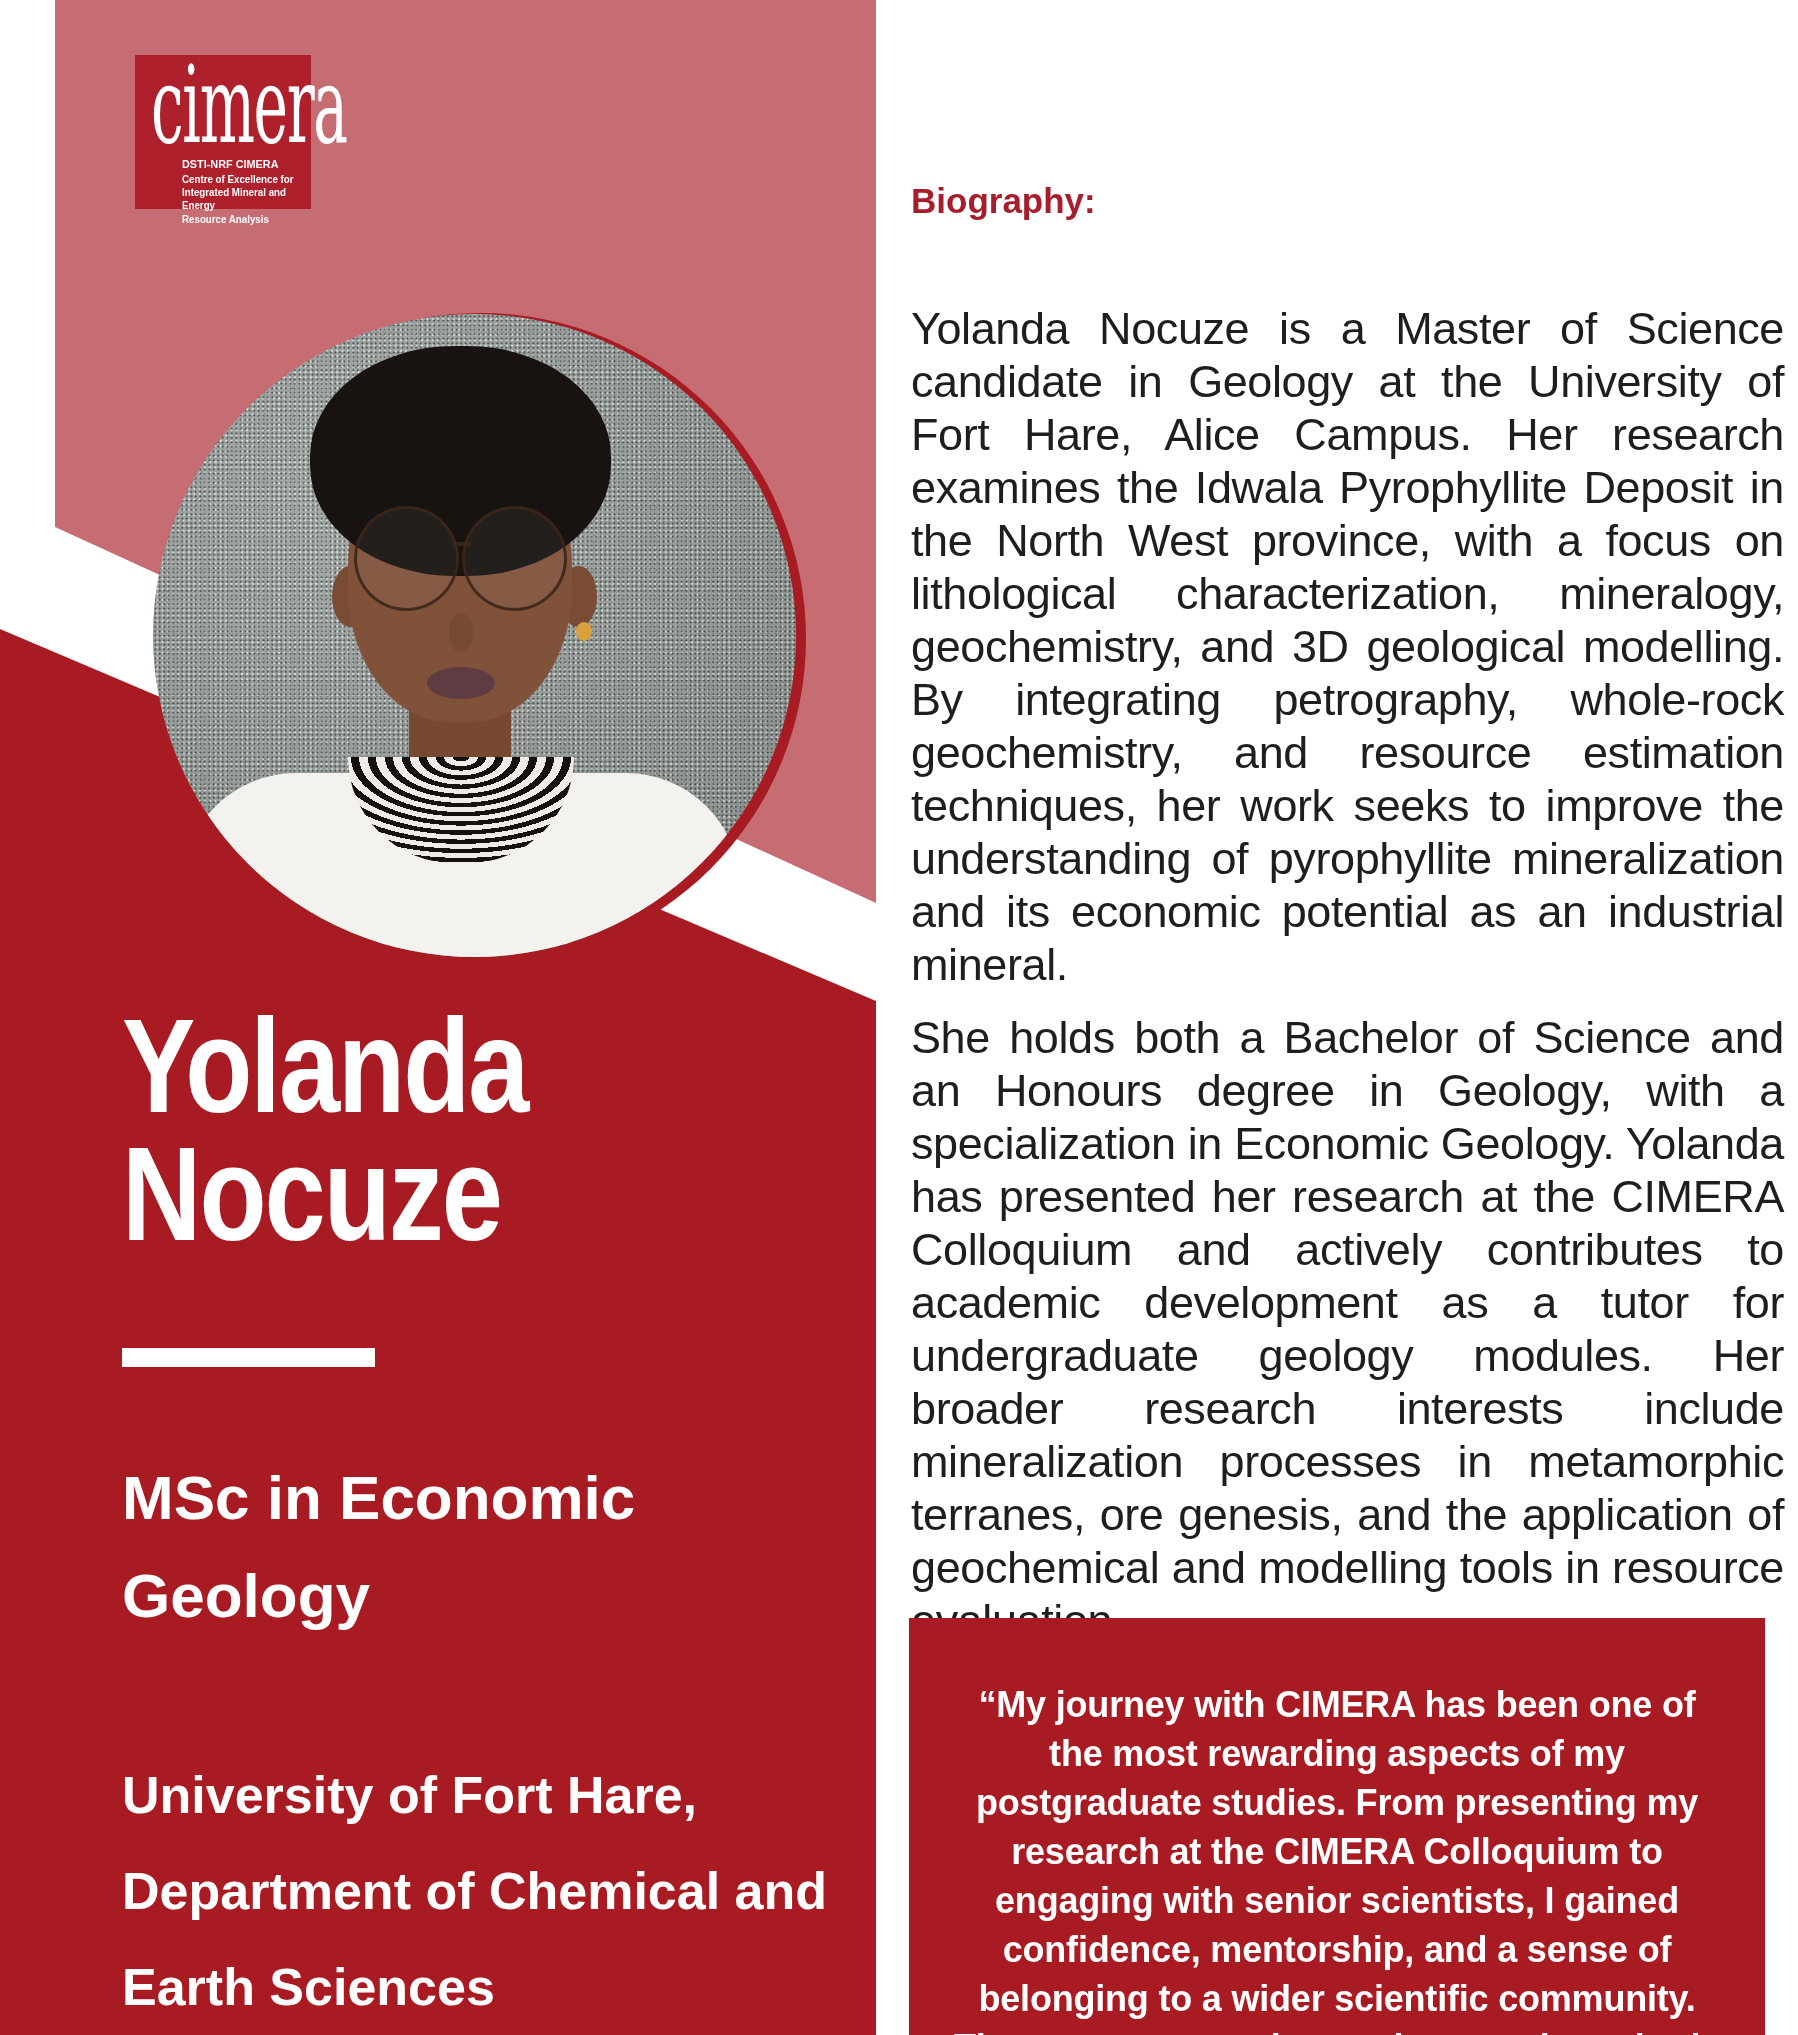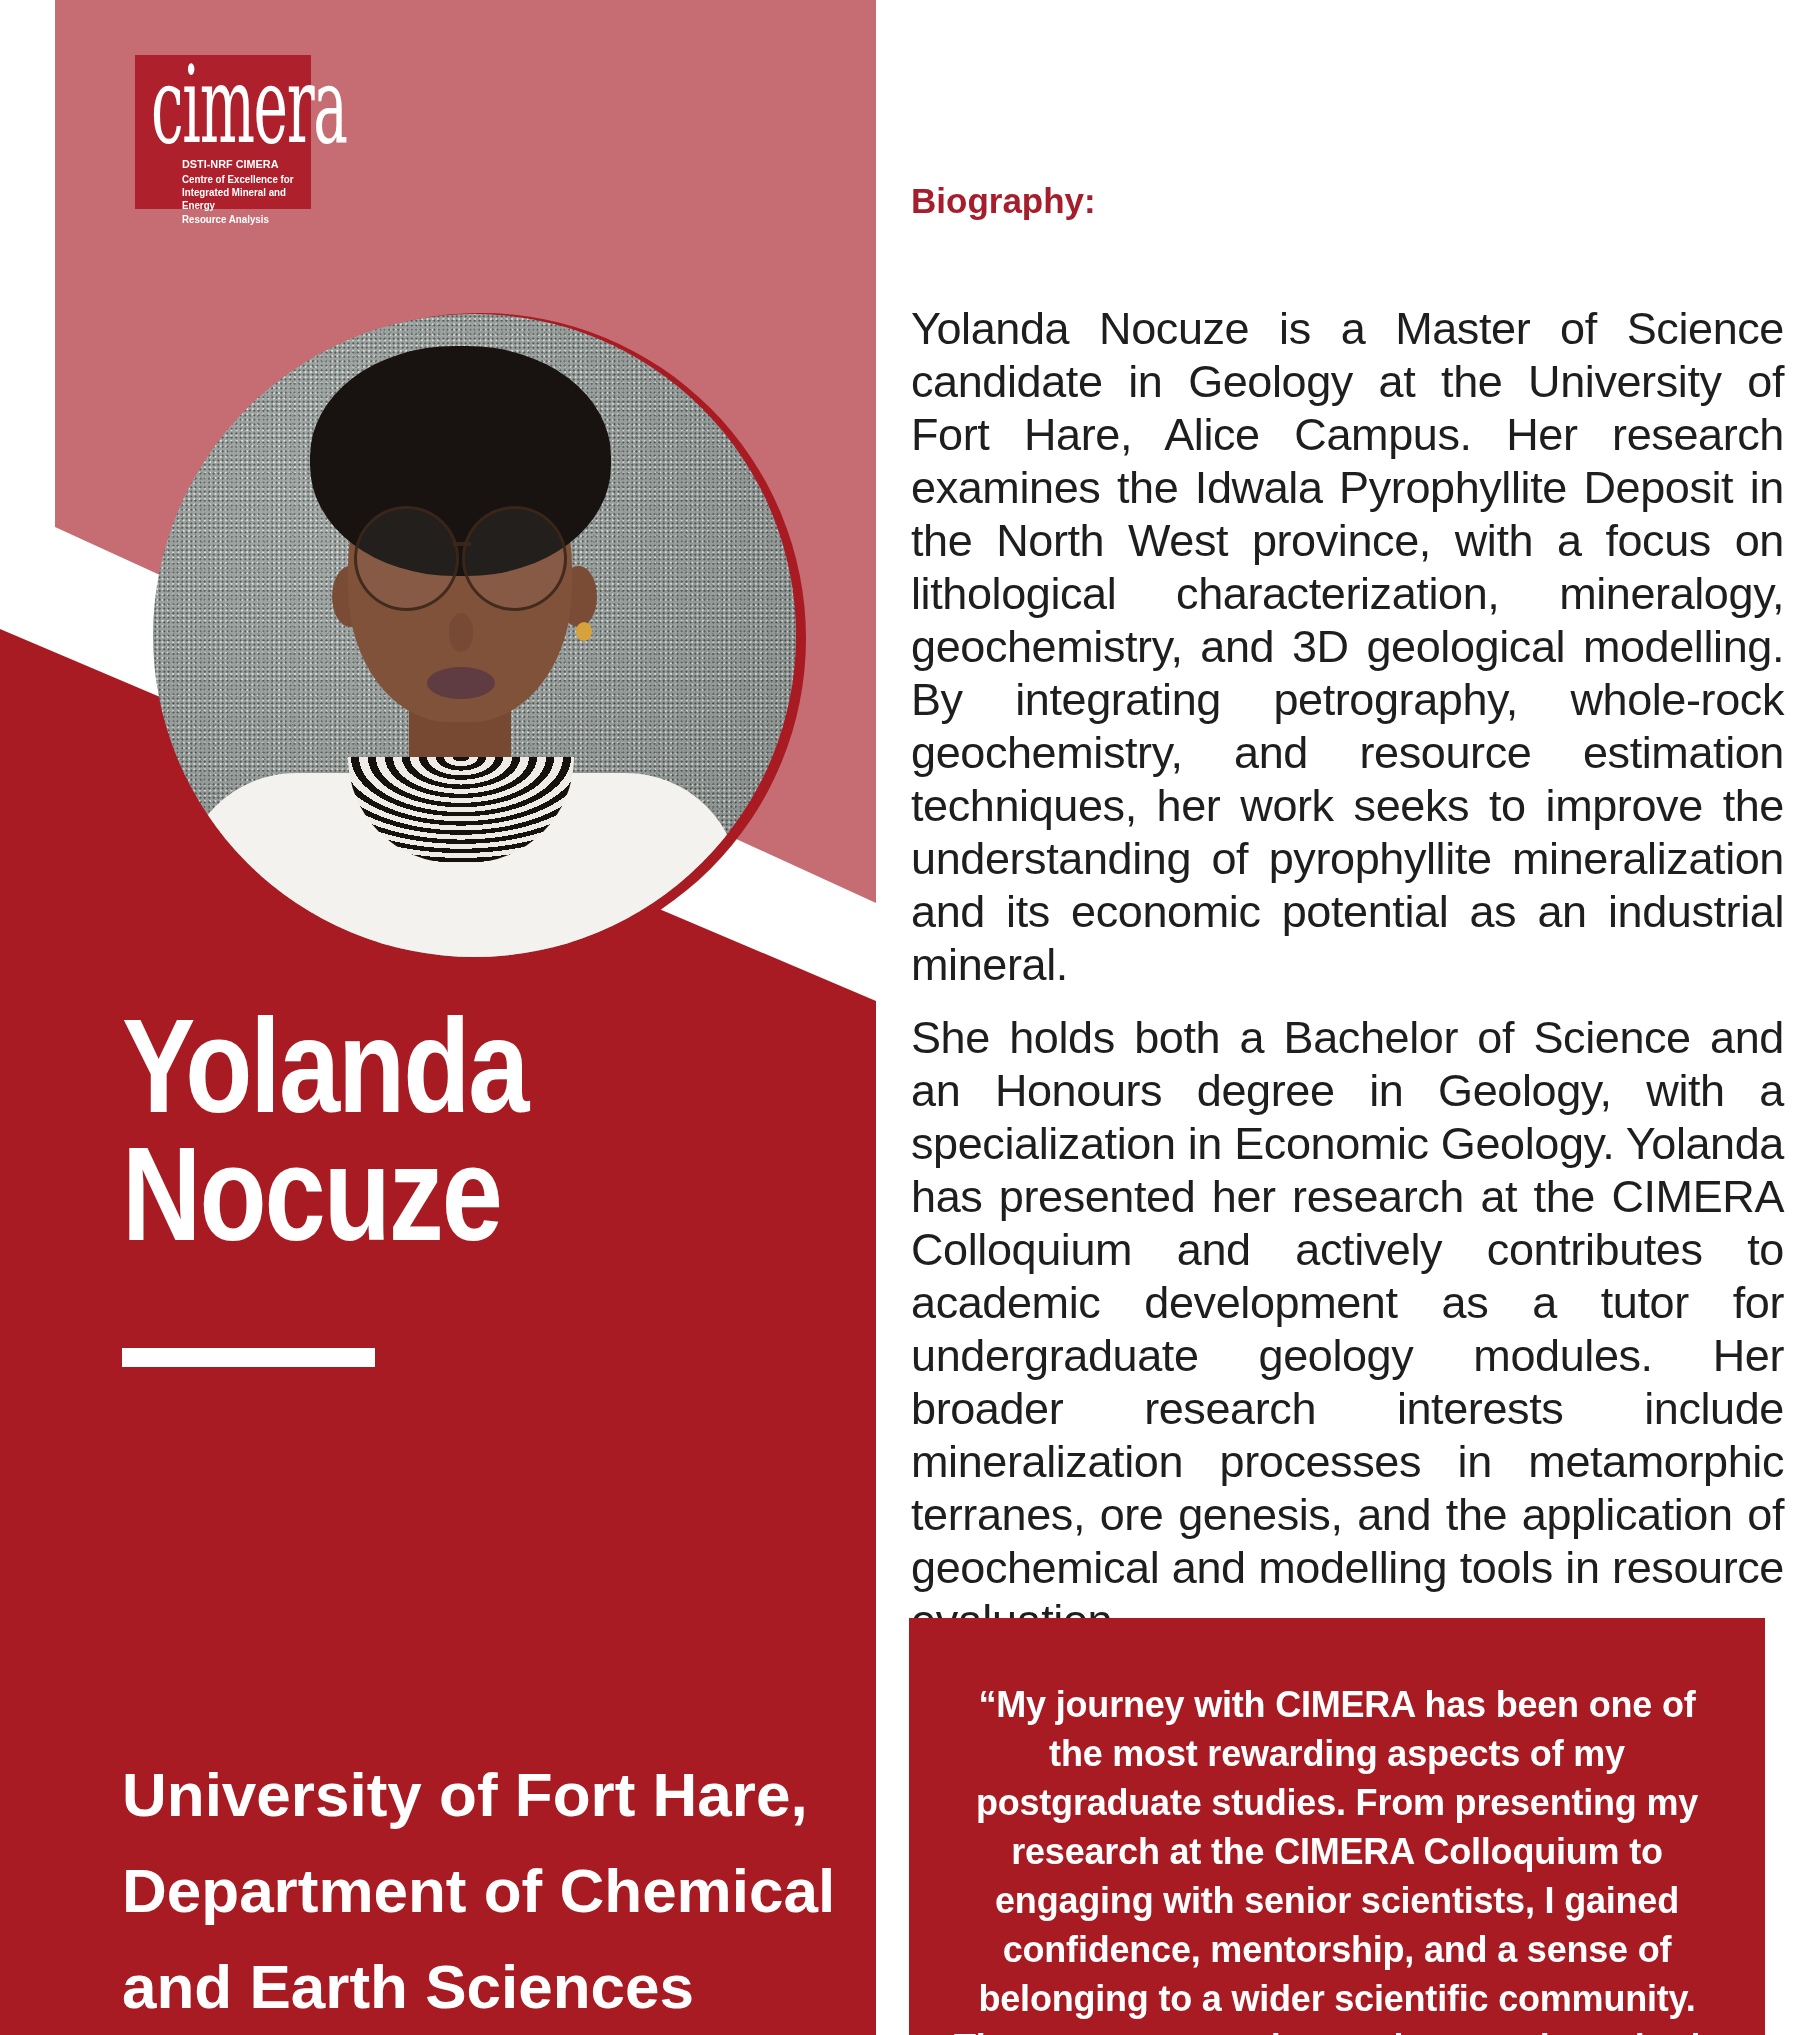--- a/index.html
+++ b/index.html
@@ -60,21 +60,21 @@
   .logo .sub div:first-child{font-size:11.8px;margin-bottom:1.2px;}
 
   
   .name{position:absolute;left:122px;top:1002px;width:773px;color:#ffffff;font-weight:bold;
         font-size:134px;line-height:128px;letter-spacing:-2.4px;
         transform:scaleX(0.82);transform-origin:left top;z-index:6;}
   .divider{position:absolute;left:122px;top:1348px;width:253px;height:19px;background:#ffffff;z-index:6;}
   .degree{position:absolute;left:122px;top:1449px;width:659px;color:#ffffff;font-weight:bold;
         font-size:62px;line-height:98px;z-index:6;}
   .affiliation{position:absolute;left:122px;top:1747px;width:741px;color:#ffffff;font-weight:bold;
-        font-size:62px;line-height:96px;z-index:6;}
+        font-size:52px;line-height:96px;z-index:6;}
 
   
   .bio-heading{position:absolute;left:911px;top:181px;color:#A61E2C;font-weight:bold;
         font-size:35px;letter-spacing:0px;z-index:6;}
   .bio-body{position:absolute;left:911px;top:302px;width:873px;z-index:6;}
   .bio-body p{margin:0;color:#1e1e1e;font-size:45px;line-height:53px;text-align:justify;
         letter-spacing:-0.4px;}
   .bio-body p + p{margin-top:20px;}
 
   .quote-box{position:absolute;left:909px;top:1618px;width:856px;height:836px;background:#A91B23;
@@ -113,20 +113,21 @@
     <div class="sub">
       <div>DSTI-NRF CIMERA</div>
       <div>Centre of Excellence for</div>
       <div>Integrated Mineral and Energy</div>
       <div>Resource Analysis</div>
     </div>
   </div>
 
   <div class="name">Yolanda Nocuze</div>
   <div class="divider"></div>
+  <div class="degree">MSc in Economic Geology</div>
   <div class="affiliation">University of Fort Hare, Department of Chemical and Earth Sciences</div>
 
   <div class="bio-heading">Biography:</div>
   <div class="bio-body">
     <p>Yolanda Nocuze is a Master of Science candidate in Geology at the University of Fort Hare, Alice Campus. Her research examines the Idwala Pyrophyllite Deposit in the North West province, with a focus on lithological characterization, mineralogy, geochemistry, and 3D geological modelling. By integrating petrography, whole-rock geochemistry, and resource estimation techniques, her work seeks to improve the understanding of pyrophyllite mineralization and its economic potential as an industrial mineral.</p>
     <p>She holds both a Bachelor of Science and an Honours degree in Geology, with a specialization in Economic Geology. Yolanda has presented her research at the CIMERA Colloquium and actively contributes to academic development as a tutor for undergraduate geology modules. Her broader research interests include mineralization processes in metamorphic terranes, ore genesis, and the application of geochemical and modelling tools in resource evaluation.</p>
   </div>
 
   <div class="quote-box">
     <div class="quote-text">“My journey with CIMERA has been one of the most rewarding aspects of my postgraduate studies. From presenting my research at the CIMERA Colloquium to engaging with senior scientists, I gained confidence, mentorship, and a sense of belonging to a wider scientific community. The exposure to advanced research methods and constructive feedback broadened my academic perspective and strengthened my work. Most importantly, CIMERA’s culture of encouragement has prepared me to pursue doctoral studies with purpose, confidence, and a strong foundation in collaborative research.”</div>

